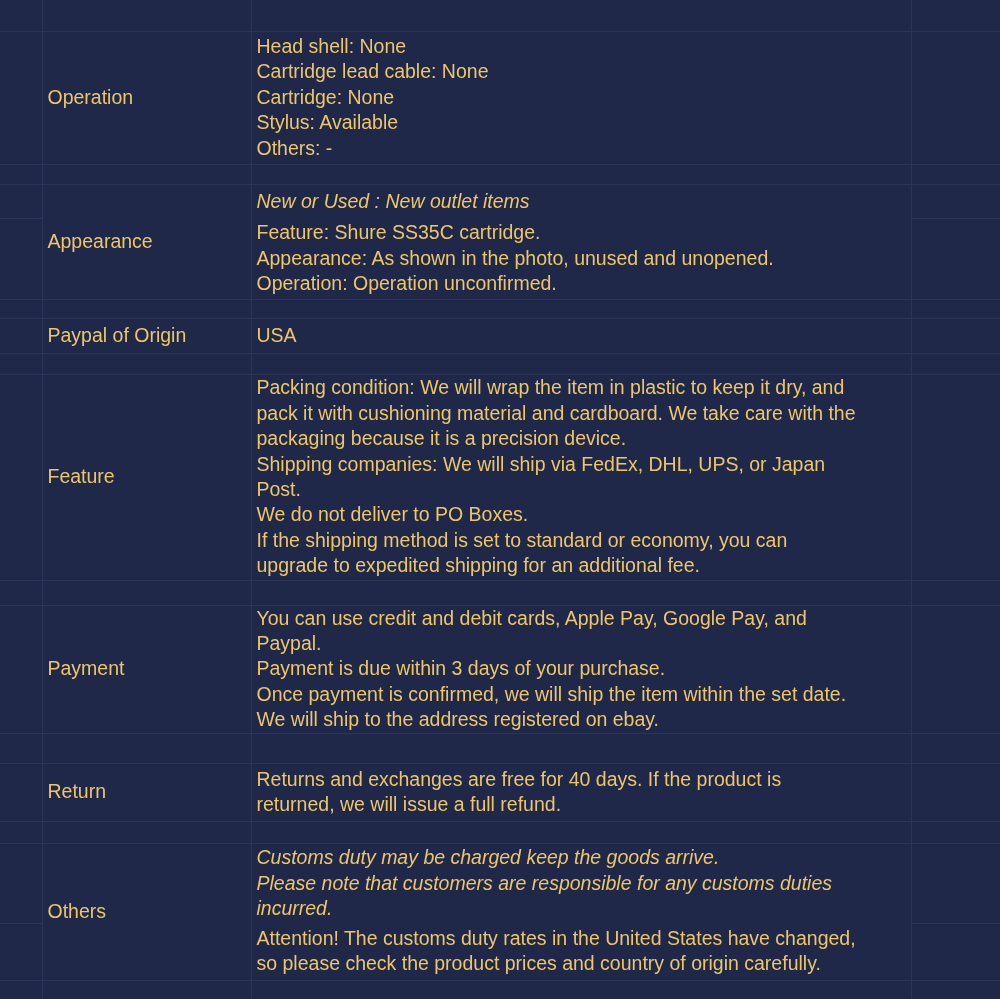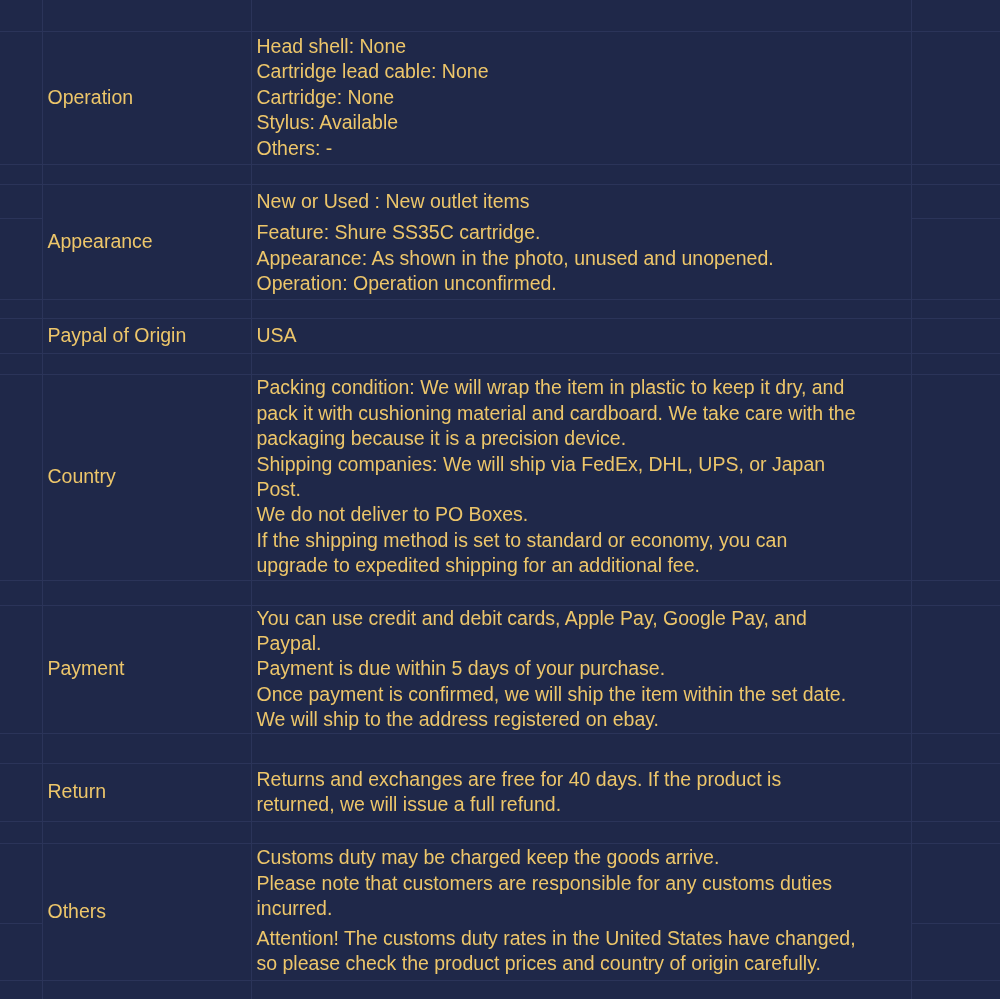--- a/index.html
+++ b/index.html
@@ -23,21 +23,21 @@
     padding:0 4px 0 5px;
     vertical-align:middle;
     color:var(--text);
     font-family:"Liberation Sans","DejaVu Sans",sans-serif;
     font-size:19.5px;
     line-height:25.4px;
     white-space:pre-line;
     overflow:hidden;
   }
   td.gut{padding:0;}
-  td.nb{border-bottom-style:hidden;} 
+  td.nb{border-bottom-style:hidden;font-style:italic;} 
   col.c1{width:42px;}
   col.c2{width:209px;}
   col.c3{width:660px;}
   col.c4{width:89px;}
 </style>
 </head>
 <body>
 
 <table class="tbl">
   <colgroup>
@@ -103,21 +103,21 @@
 
   <tr style="height:21px">
     <td class="gut"></td>
     <td></td>
     <td></td>
     <td class="gut"></td>
   </tr>
 
   <tr style="height:206px">
     <td class="gut"></td>
-    <td>Country</td>
+    <td>Feature</td>
     <td>Packing condition: We will wrap the item in plastic to keep it dry, and
 pack it with cushioning material and cardboard. We take care with the
 packaging because it is a precision device.
 Shipping companies: We will ship via FedEx, DHL, UPS, or Japan
 Post.
 We do not deliver to PO Boxes.
 If the shipping method is set to standard or economy, you can
 upgrade to expedited shipping for an additional fee.</td>
     <td class="gut"></td>
   </tr>
@@ -127,21 +127,21 @@
     <td></td>
     <td></td>
     <td class="gut"></td>
   </tr>
 
   <tr style="height:123px">
     <td class="gut"></td>
     <td>Payment</td>
     <td>You can use credit and debit cards, Apple Pay, Google Pay, and
 Paypal.
-Payment is due within 5 days of your purchase.
+Payment is due within 3 days of your purchase.
 Once payment is confirmed, we will ship the item within the set date.
 We will ship to the address registered on ebay.</td>
     <td class="gut"></td>
   </tr>
 
   <tr style="height:30px">
     <td class="gut"></td>
     <td></td>
     <td></td>
     <td class="gut"></td>

